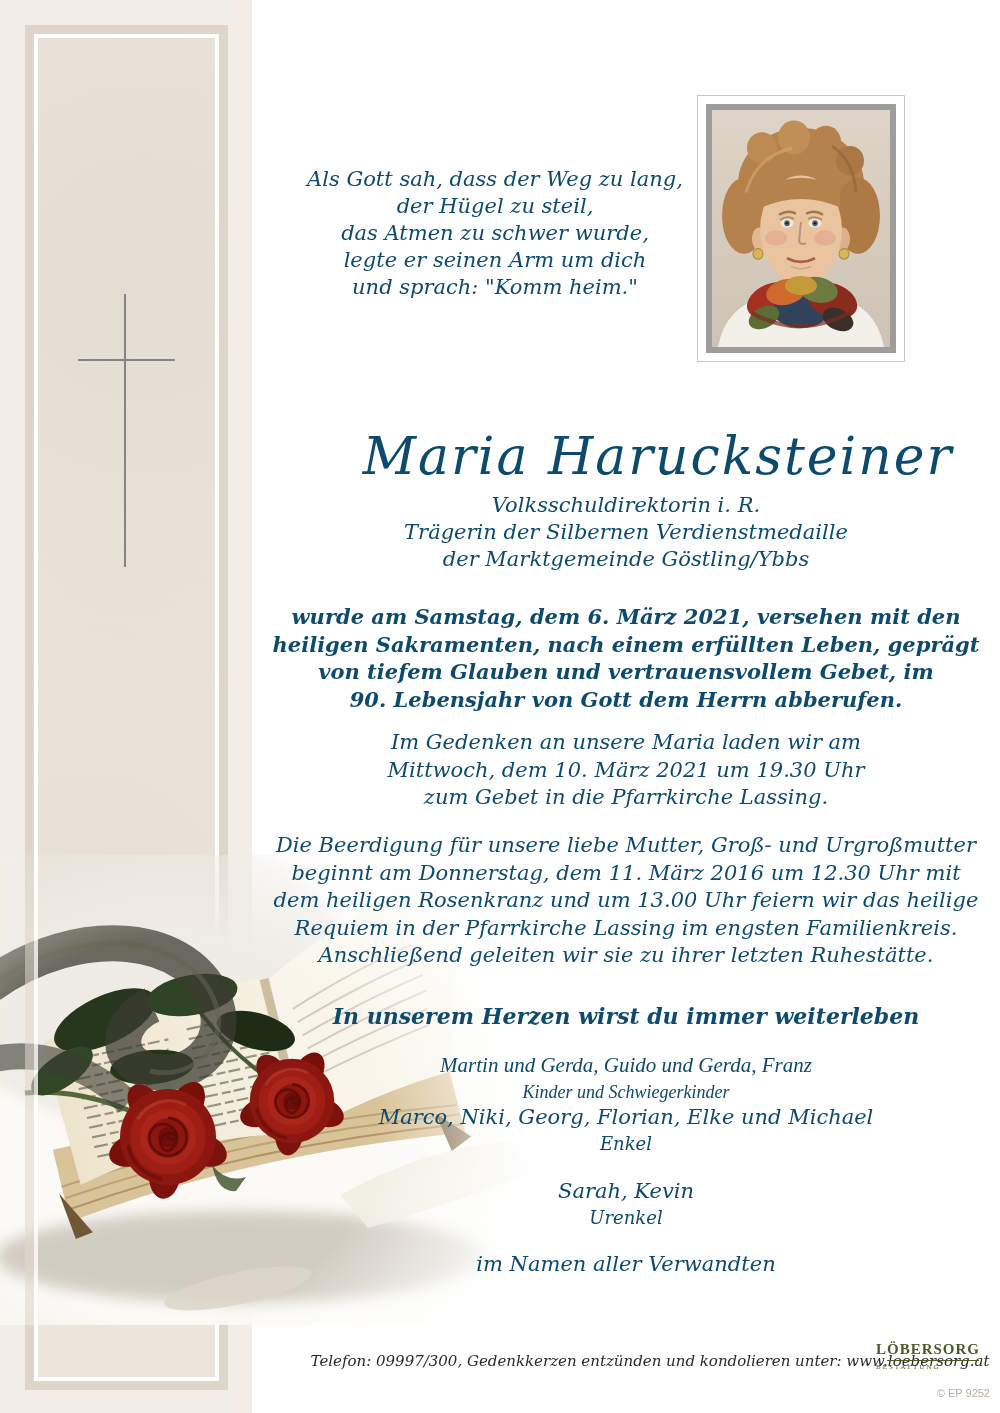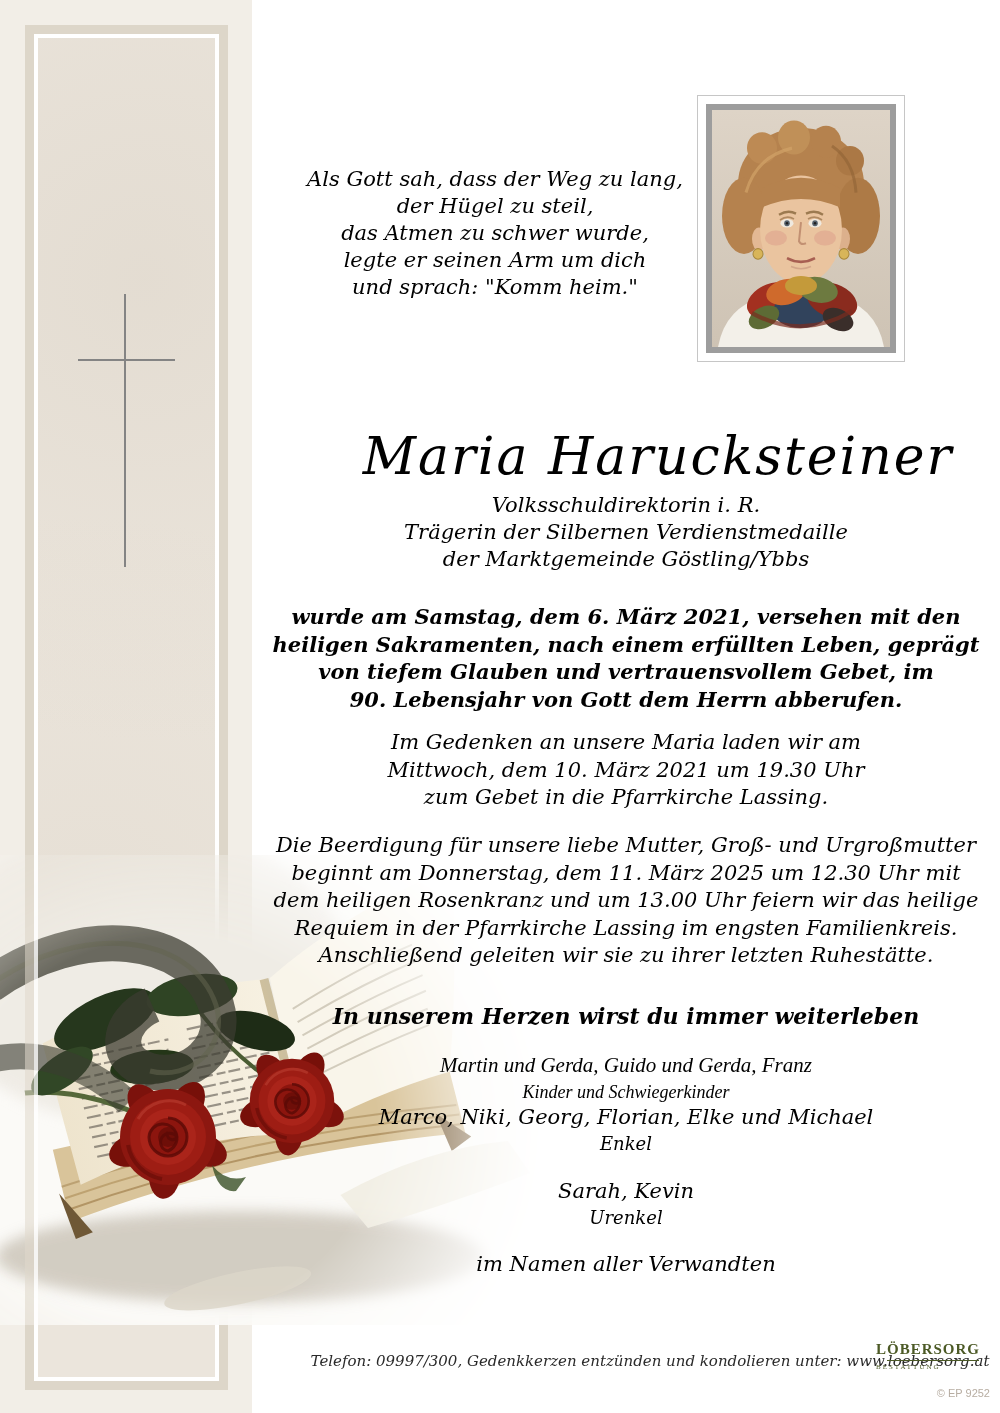--- a/index.html
+++ b/index.html
@@ -27,21 +27,21 @@
   .frame-over-band{position:absolute;left:25px;top:855px;width:9px;height:470px;background:rgba(224,217,204,.55);z-index:3;}
   .frame-over-white{position:absolute;left:34px;top:855px;width:4px;height:470px;background:rgba(255,255,255,.78);z-index:3;}
 
   
   .portrait{position:absolute;left:697px;top:95px;width:208px;height:267px;background:#ffffff;
     border:1px solid #c6c6c6;box-sizing:border-box;padding:8px;z-index:5;}
   .portrait-inner{width:100%;height:100%;border:6px solid #9d9d9d;box-sizing:border-box;}
   .portrait-inner svg{display:block;width:100%;height:100%;}
 
   
-  .script{font-family:"DejaVu Serif", serif;font-style:italic;color:#000000;}
+  .script{font-family:"DejaVu Serif", serif;font-style:italic;color:#0c4a6e;}
   .tblock{position:absolute;text-align:center;z-index:6;}
   .poem{left:285px;top:166px;width:420px;font-size:21px;line-height:27px;}
   .name{left:252px;top:430px;width:812px;font-size:52px;letter-spacing:2px;line-height:52px;}
   .titles{left:252px;top:492px;width:748px;font-size:21px;line-height:27px;}
   .para1{left:252px;top:603px;width:748px;font-size:21px;line-height:27.5px;font-weight:bold;}
   .para2{left:252px;top:729px;width:748px;font-size:21px;line-height:27.5px;}
   .para3{left:252px;top:832px;width:748px;font-size:21px;line-height:27.5px;}
   .tribute{left:252px;top:1003px;width:748px;font-size:22px;font-weight:bold;}
   .fam1{left:252px;top:1052px;width:748px;font-family:Liberation Serif, serif;}
   .fam2{left:252px;top:1104px;width:748px;}
@@ -260,21 +260,21 @@
   </div>
 
   <div class="tblock para2 script">
     <div>Im Gedenken an unsere Maria laden wir am</div>
     <div>Mittwoch, dem 10. März 2021 um 19.30 Uhr</div>
     <div>zum Gebet in die Pfarrkirche Lassing.</div>
   </div>
 
   <div class="tblock para3 script">
     <div>Die Beerdigung für unsere liebe Mutter, Groß- und Urgroßmutter</div>
-    <div>beginnt am Donnerstag, dem 11. März 2025 um 12.30 Uhr mit</div>
+    <div>beginnt am Donnerstag, dem 11. März 2016 um 12.30 Uhr mit</div>
     <div>dem heiligen Rosenkranz und um 13.00 Uhr feiern wir das heilige</div>
     <div>Requiem in der Pfarrkirche Lassing im engsten Familienkreis.</div>
     <div>Anschließend geleiten wir sie zu ihrer letzten Ruhestätte.</div>
   </div>
 
   <div class="tblock tribute script">In unserem Herzen wirst du immer weiterleben</div>
 
   <div class="tblock fam1 script">
     <div class="fam-names">Martin und Gerda, Guido und Gerda, Franz</div>
     <div class="fam-rel">Kinder und Schwiegerkinder</div>

